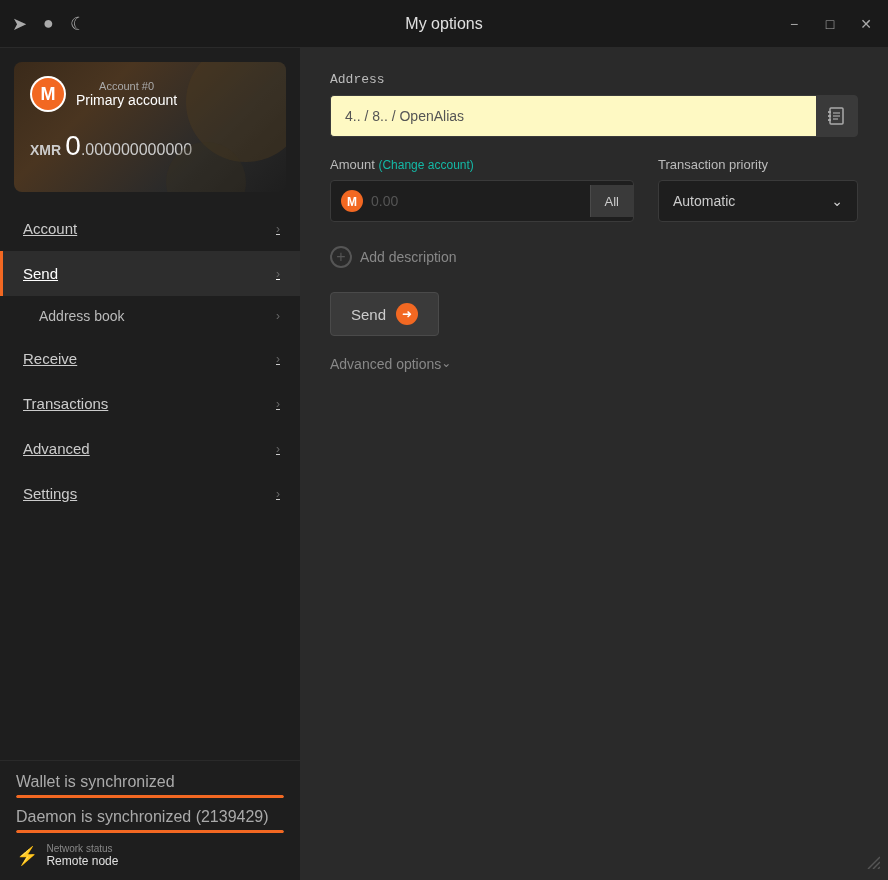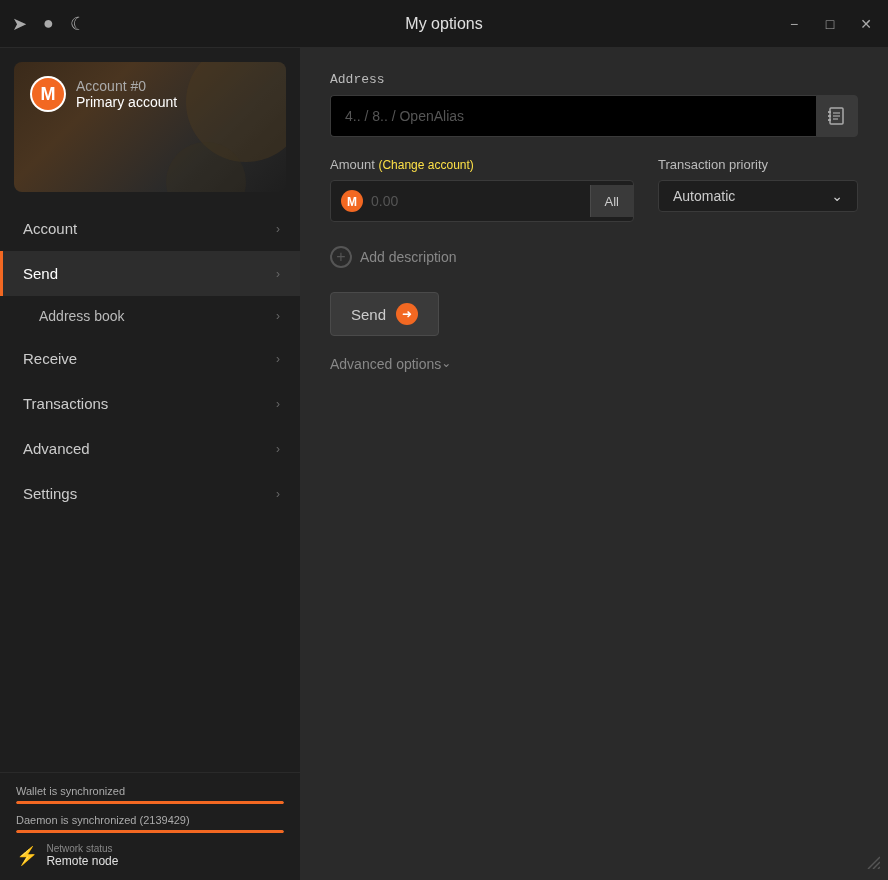--- a/index.html
+++ b/index.html
@@ -111,22 +111,23 @@
     .monero-logo {
       width: 36px;
       height: 36px;
       flex-shrink: 0;
     }
     .account-info {
       display: flex;
       flex-direction: column;
     }
     .account-number {
-      font-size: 14px;
+      font-size: 11px;
       color: #aaa;
+      text-align: center;
     }
     .account-name {
       font-size: 14px;
       color: #fff;
       font-weight: 500;
     }
     .account-balance {
       font-size: 15px;
       color: #ccc;
     }
@@ -152,20 +153,21 @@
     .nav-item {
       display: flex;
       align-items: center;
       justify-content: space-between;
       padding: 14px 20px;
       cursor: pointer;
       color: #ccc;
       font-size: 15px;
       border-left: 3px solid transparent;
       transition: background 0.15s;
+      text-decoration: underline;
     }
     .nav-item.active {
       background: #2d2d2d;
       border-left: 3px solid #f26822;
       color: #fff;
     }
     .nav-chevron {
       color: #666;
       font-size: 12px;
     }
@@ -182,21 +184,21 @@
       border-left: 3px solid transparent;
       gap: 17px;
     }
 
     
     .sidebar-bottom {
       padding: 12px 16px;
       border-top: 1px solid #2a2a2a;
     }
     .sync-label {
-      font-size: 11px;
+      font-size: 16px;
       color: #aaa;
       margin-bottom: 4px;
     }
     .sync-bar {
       height: 3px;
       background: #2a2a2a;
       border-radius: 2px;
       margin-bottom: 10px;
       overflow: hidden;
     }
@@ -241,21 +243,21 @@
     }
 
     .address-row {
       display: flex;
       align-items: center;
       gap: 0;
       margin-bottom: 20px;
     }
     .address-input {
       flex: 1;
-      background: #000000;
+      background: #fef9c3;
       border: 1px solid #3a3a3a;
       border-right: none;
       border-radius: 4px 0 0 4px;
       color: #888;
       padding: 10px 14px;
       font-size: 14px;
       height: 42px;
       outline: none;
     }
     .address-input::placeholder {
@@ -283,21 +285,21 @@
     }
     .amount-section {
       flex: 1;
     }
     .amount-label {
       font-size: 13px;
       color: #bbb;
       margin-bottom: 8px;
     }
     .amount-label .change-account {
-      color: #fde047;
+      color: #14b8a6;
       font-size: 12px;
     }
     .amount-input-row {
       display: flex;
       align-items: center;
       background: #1e1e1e;
       border: 1px solid #3a3a3a;
       border-radius: 4px;
       height: 42px;
       padding: 0 0 0 10px;
@@ -339,21 +341,21 @@
       color: #bbb;
       margin-bottom: 8px;
     }
     .priority-select {
       display: flex;
       align-items: center;
       justify-content: space-between;
       background: #1e1e1e;
       border: 1px solid #3a3a3a;
       border-radius: 4px;
-      height: 32px;
+      height: 42px;
       padding: 0 14px;
       cursor: pointer;
       font-size: 14px;
       color: #ccc;
     }
 
     .add-description {
       display: flex;
       align-items: center;
       gap: 8px;
@@ -443,20 +445,24 @@
 
         <svg class="monero-logo" viewBox="0 0 36 36">
           <circle cx="18" cy="18" r="18" fill="#fff"></circle>
           <circle cx="18" cy="18" r="16" fill="#f26822"></circle>
           <text x="18" y="24" text-anchor="middle" font-size="18" font-weight="bold" fill="#fff" font-family="Arial">M</text>
         </svg>
         <div class="account-info">
           <span class="account-number">Account #0</span>
           <span class="account-name">Primary account</span>
         </div>
+      </div>
+      <div class="account-balance">
+        <span class="balance-xmr">XMR</span>
+        <span class="balance-amount">0</span><span class="balance-decimals">.000000000000</span>
       </div>
     </div>
 
     <div class="nav-items">
       <div class="nav-item">
         <span>Account</span>
         <span class="nav-chevron">›</span>
       </div>
       <div class="nav-item active">
         <span>Send</span>

